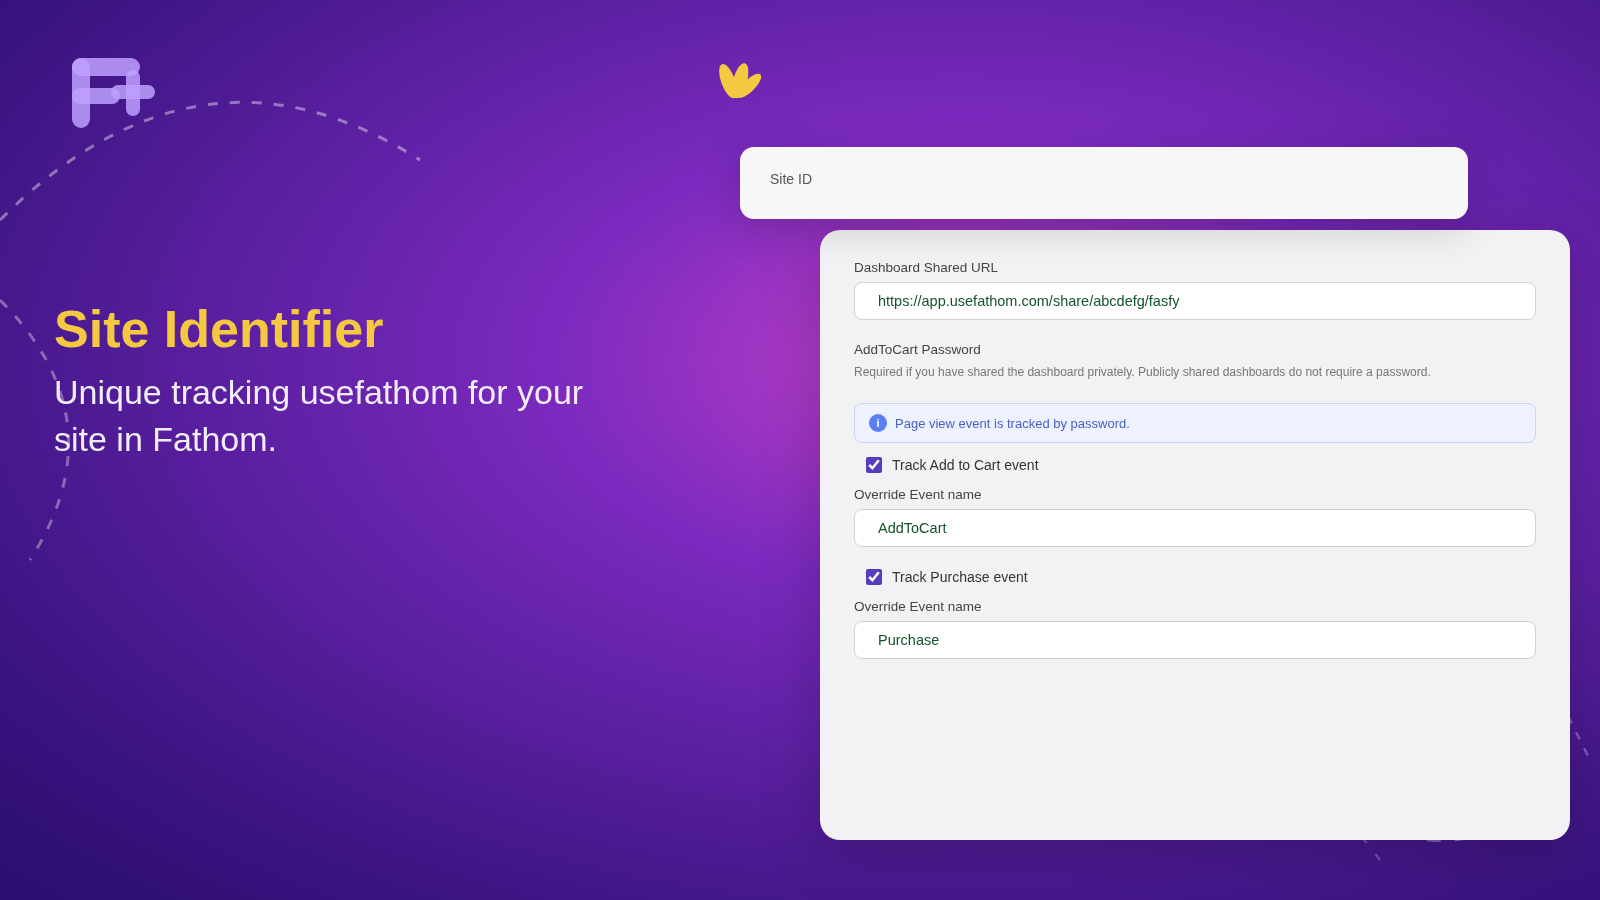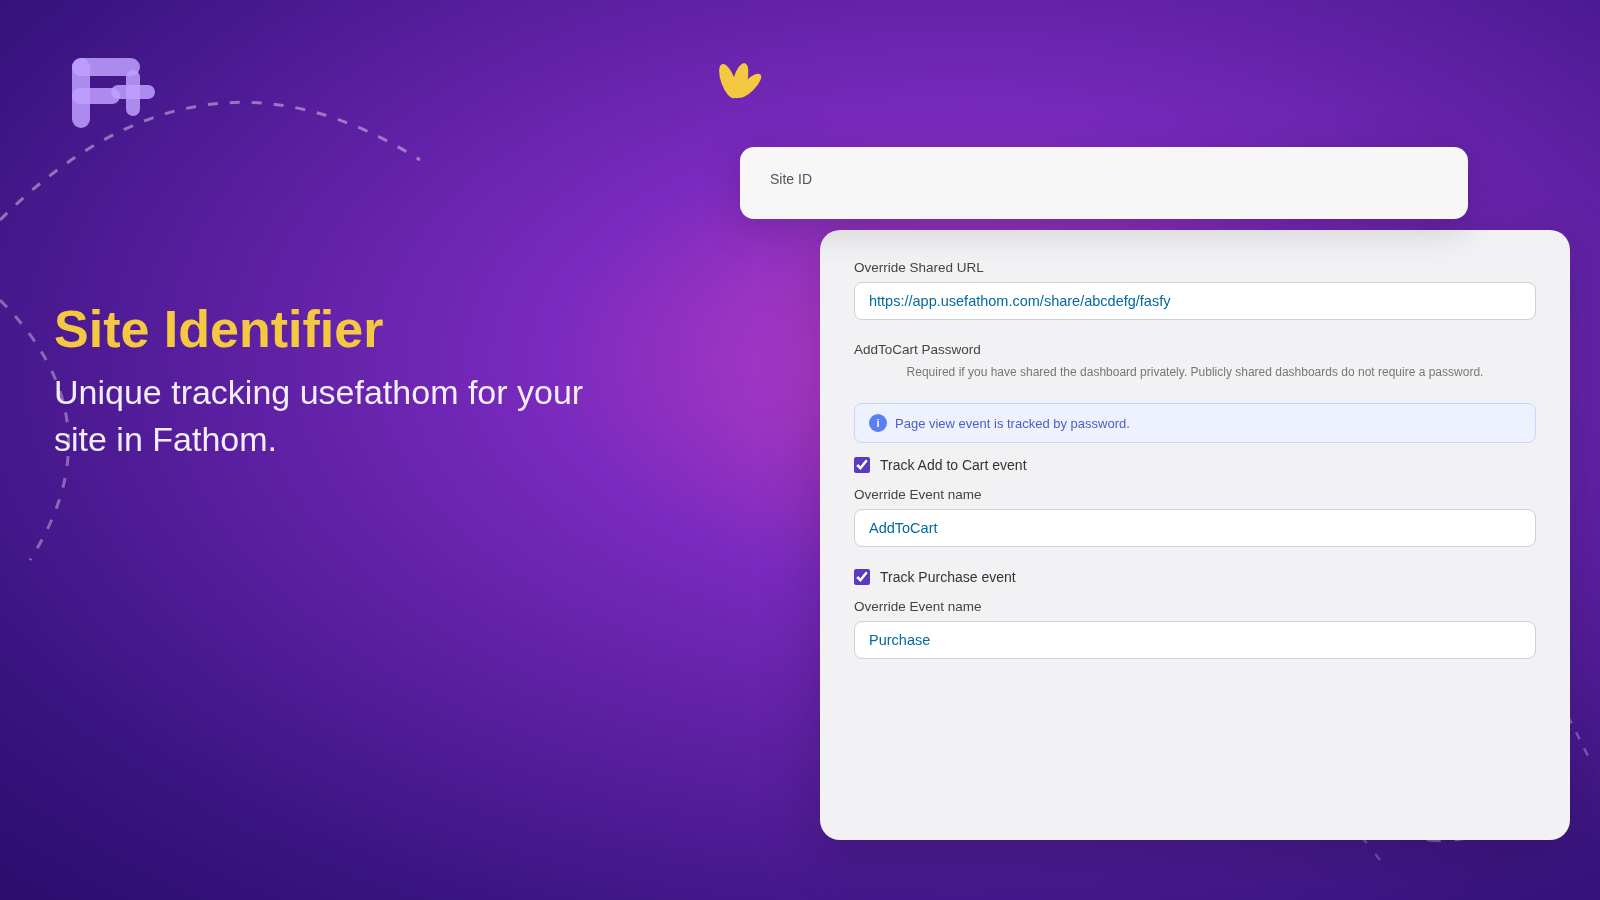--- a/index.html
+++ b/index.html
@@ -82,35 +82,34 @@
 
     .field-label {
       font-size: 13.5px;
       font-weight: 500;
       color: #444;
       margin-bottom: 7px;
     }
 
     .field-input {
       width: 100%;
-      padding: 10px 14px;
+      padding: 10px 23px;
       border: 1.5px solid #d0d0d5;
       border-radius: 8px;
       font-size: 14.5px;
-      color: #0369a1;
+      color: #14532d;
       background: #fff;
       outline: none;
     }
 
     .field-hint {
       font-size: 12px;
       color: #777;
       margin-top: 6px;
       line-height: 1.45;
-      text-align: center;
     }
 
     .field-group {
       margin-bottom: 22px;
     }
 
     .info-banner {
       background: #eef2ff;
       border: 1.5px solid #c7d4fb;
       border-radius: 8px;
@@ -138,20 +137,21 @@
     .info-text {
       font-size: 13px;
       color: #4a5fc4;
     }
 
     .checkbox-row {
       display: flex;
       align-items: center;
       gap: 10px;
       margin-bottom: 14px;
+      margin-left: 12px;
     }
 
     .checkbox-input {
       width: 16px;
       height: 16px;
       accent-color: #5a3abf;
       cursor: pointer;
     }
 
     .checkbox-label {
@@ -247,21 +247,21 @@
 
 <div class="card-top" style="top:125px; left:740px; right:132px; padding:24px 30px 24px; border-radius:14px; z-index:10;margin-top:22px;">
   <div class="site-id-label">Site ID</div>
 </div>
 
 <div class="card-main" style="top:230px; left:820px; right:30px; bottom:60px; padding:30px 34px;">
 
   <div class="main-scroll-area">
 
     <div class="field-group">
-      <div class="field-label">Override Shared URL</div>
+      <div class="field-label">Dashboard Shared URL</div>
       <input class="field-input" type="text" value="https://app.usefathom.com/share/abcdefg/fasfy" style="">
     </div>
 
     <div class="field-group">
       <div class="field-label">AddToCart Password</div>
       <div class="field-hint">Required if you have shared the dashboard privately. Publicly shared dashboards do not require a password.</div>
     </div>
 
     <div class="info-banner">
       <div class="info-icon">i</div>

